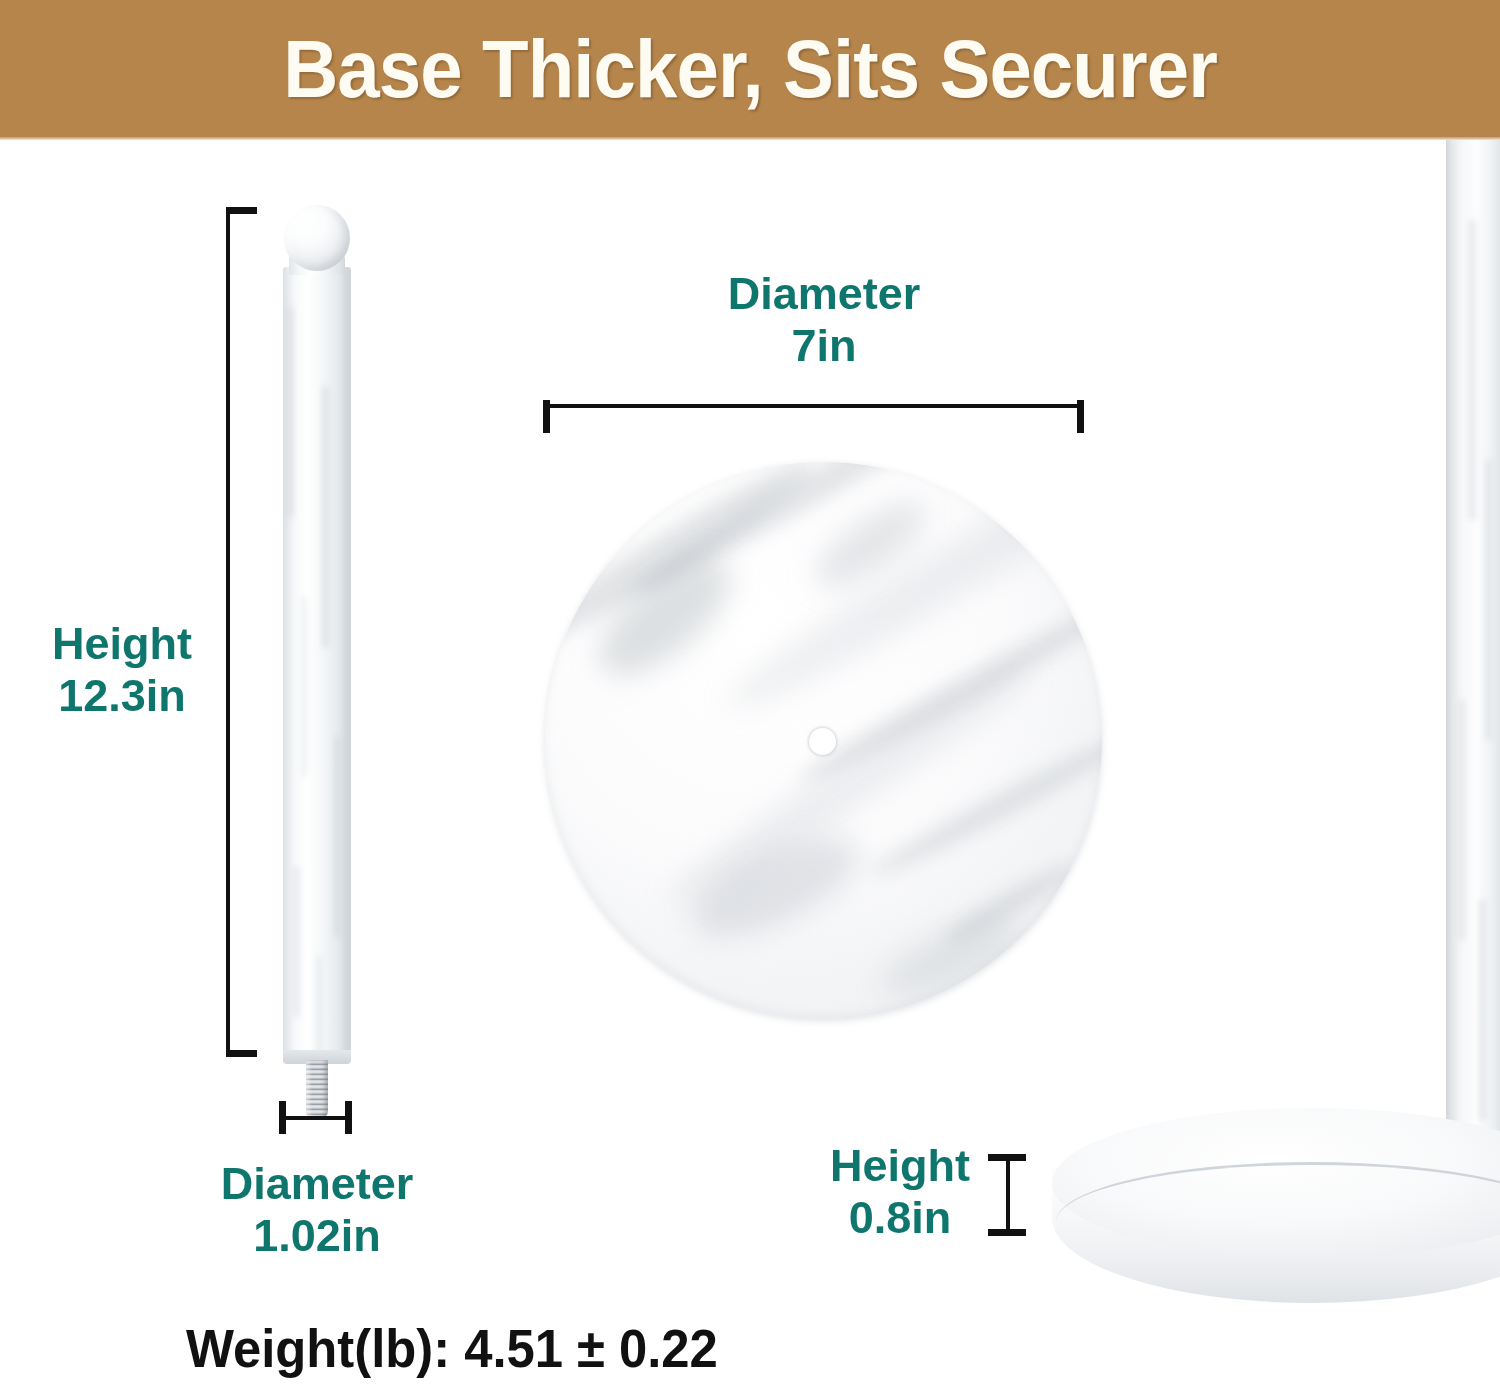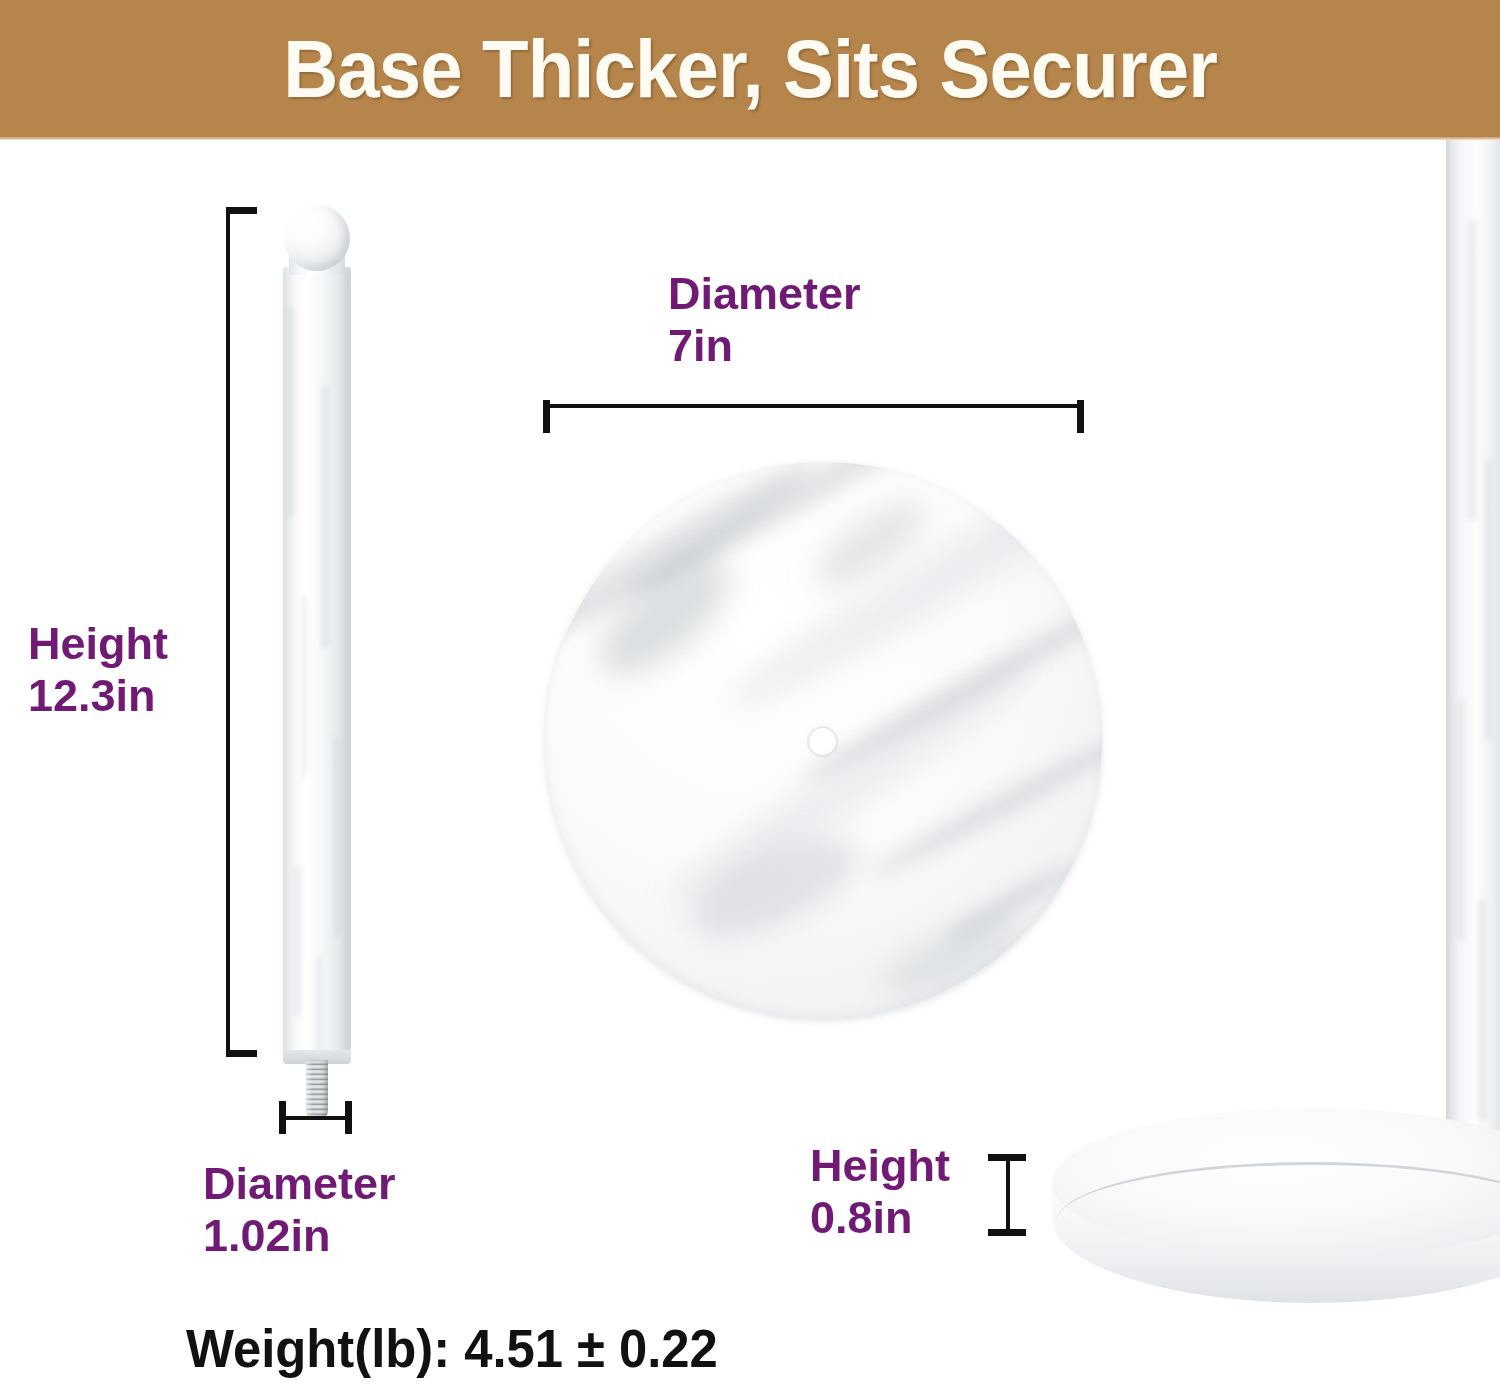--- a/index.html
+++ b/index.html
@@ -47,22 +47,23 @@
     width: 1500px;
     height: 3px;
     background: linear-gradient(to bottom, #c89a6b, #f3e3d2);
   }
 
   
   .dim-label {
     position: absolute;
     font-family: "Liberation Sans", sans-serif;
     font-weight: bold;
-    color: #701a75;
+    color: #0f766e;
     line-height: 1.16;
+    text-align: center;
     white-space: pre-line;
   }
 
   
   .rod-wrap {
     position: absolute;
     left: 283px;
     top: 205px;
     width: 68px;
     height: 920px;

